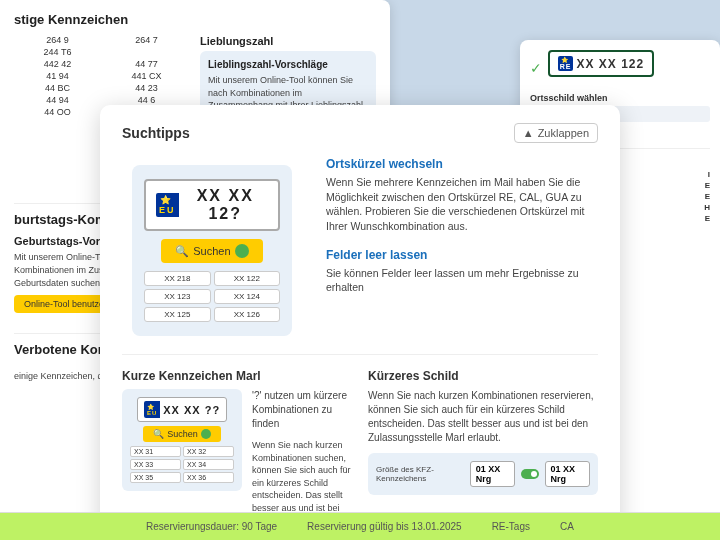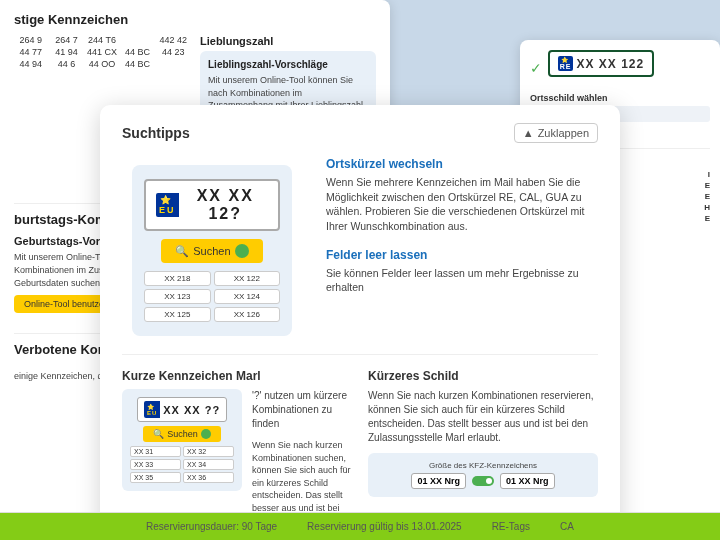--- a/index.html
+++ b/index.html
@@ -261,21 +261,21 @@
       font-size: 7px;
       padding: 1px 3px;
       color: #333;
     }
 
     .kuerzer-illus {
       background: #e8f0f8;
       border-radius: 6px;
       padding: 8px;
       display: flex;
-      flex-direction: column;
+      flex-direction: row;
       align-items: center;
       gap: 3px;
     }
 
     .toggle-row {
       display: flex;
       align-items: center;
       gap: 4px;
       font-size: 8px;
       color: #333;
@@ -329,21 +329,21 @@
       color: #444;
       line-height: 1.4;
     }
 
     .panel-section {
       margin-bottom: 20px;
     }
 
     .number-grid {
       display: grid;
-      grid-template-columns: repeat(5, 1fr);
+      grid-template-columns: repeat(2, 1fr);
       gap: 2px;
     }
 
     .num-cell {
       font-size: 9px;
       color: #333;
       text-align: center;
     }
 
     .online-btn {
@@ -366,21 +366,21 @@
       color: #cc0000;
       margin-top: 4px;
     }
 
     
     .footer-bar {
       position: absolute;
       bottom: 0;
       left: 0;
       right: 0;
-      background: #84cc16;
+      background: #bef264;
       border-top: 1px solid #ddd;
       display: flex;
       justify-content: center;
       align-items: center;
       gap: 30px;
       padding: 8px 20px;
       font-size: 10px;
       color: #555;
       z-index: 20;
     }

